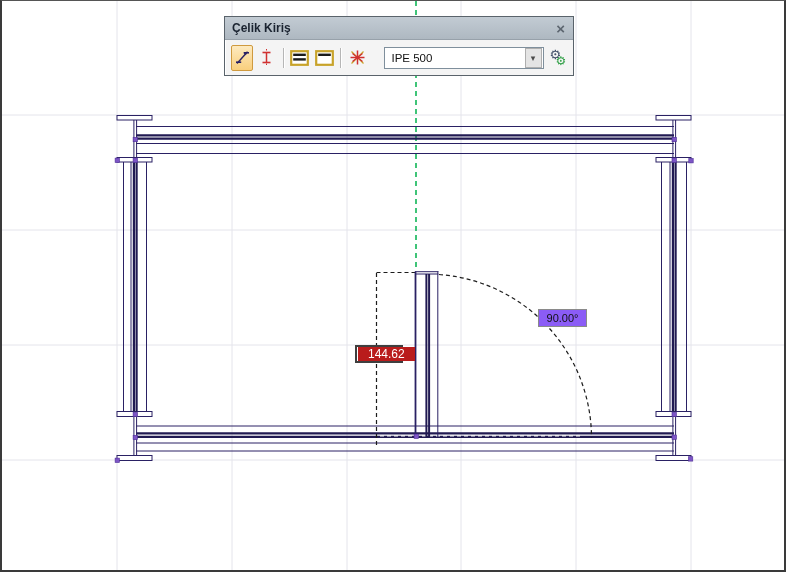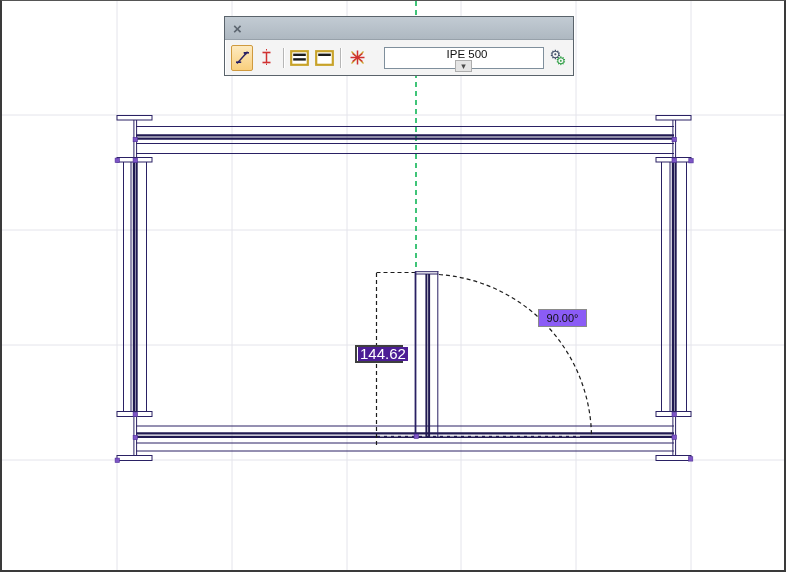--- a/index.html
+++ b/index.html
@@ -26,40 +26,40 @@
   .titlebar .close{font-size:15px;color:#5d6670;font-weight:bold;line-height:1;padding:0 1px;cursor:pointer;}
   .pbody{height:35px;display:flex;align-items:center;padding:0 5px;}
   .tbtn{
     width:24px;height:26px;margin:0 1px;padding:0;border:1px solid transparent;
     background:transparent;display:flex;align-items:center;justify-content:center;border-radius:2px;
   }
   .tbtn.active{background:linear-gradient(#fdeac0,#f9cf7d);border:1px solid #cf9a3f;}
   .sep{width:1px;height:20px;background:#b6b6b6;margin:0 4px;box-shadow:1px 0 0 #fff;}
   .combo{
     margin-left:15px;width:172px;height:22px;background:#fff;border:1px solid #7f8f9c;
-    display:flex;align-items:center;box-sizing:border-box;flex-direction:column;
+    display:flex;align-items:center;box-sizing:border-box;
   }
   .combo-text{flex:1;font-size:11.5px;color:#111;padding-left:6px;}
   .combo-arrow{
     width:15px;height:18px;margin-right:1px;background:#e4e4e4;border:1px solid #aeaeae;
     font-size:9px;color:#4a4a4a;display:flex;align-items:center;justify-content:center;
   }
   .gears{position:relative;width:21px;height:22px;margin-left:5px;display:inline-block;cursor:pointer;}
   .gears .g1,.gears .g2{position:absolute;font-family:"DejaVu Sans",sans-serif;line-height:1;}
   .gears .g1{left:1px;top:1px;font-size:13px;color:#44516b;}
   .gears .g2{left:7px;top:8px;font-size:12px;color:#2e9e44;}
 
   
   .dim-input{
     position:absolute;left:353px;top:344px;width:48px;height:18px;
     background:#fff;border:2px solid #3f3f3f;box-sizing:border-box;
     display:flex;align-items:center;padding-left:1px;
   }
   .dim-input .sel{
-    background:#4c1d95;color:#fff;font-size:15px;line-height:12px;padding:1px 2px;
+    background:#b91c1c;color:#fff;font-size:12px;line-height:12px;padding:1px 10px;
   }
   .angle-label{
     position:absolute;left:536px;top:308px;width:47px;height:16px;
     background:#8b5cf6;border:1px solid #8a8a8a;box-sizing:content-box;
     display:flex;align-items:center;justify-content:center;
     font-size:11px;color:#111;
   }
 </style>
 </head>
 <body>
@@ -176,20 +176,21 @@
   </svg>
 
   <div class="dim-input">
     <span class="sel">144.62</span>
   </div>
 
   <div class="angle-label">90.00°</div>
 
   <div class="palette">
     <div class="titlebar">
+      <span class="title">Çelik Kiriş</span>
       <span class="close">×</span>
     </div>
     <div class="pbody">
 
       <button class="tbtn active">
         <svg width="17" height="17" viewBox="0 0 17 17">
           <path d="M2 13.2 H7.2" stroke="#2a2164" stroke-width="1.6" fill="none"></path>
           <path d="M9.8 3.8 H15" stroke="#2a2164" stroke-width="1.6" fill="none"></path>
           <path d="M3 14.5 L13.5 2.8" stroke="#2a2164" stroke-width="1.4" fill="none"></path>
           <path d="M13.5 2.8 l-4.2 1 2.6 2.4 z" fill="#2a2164"></path>

